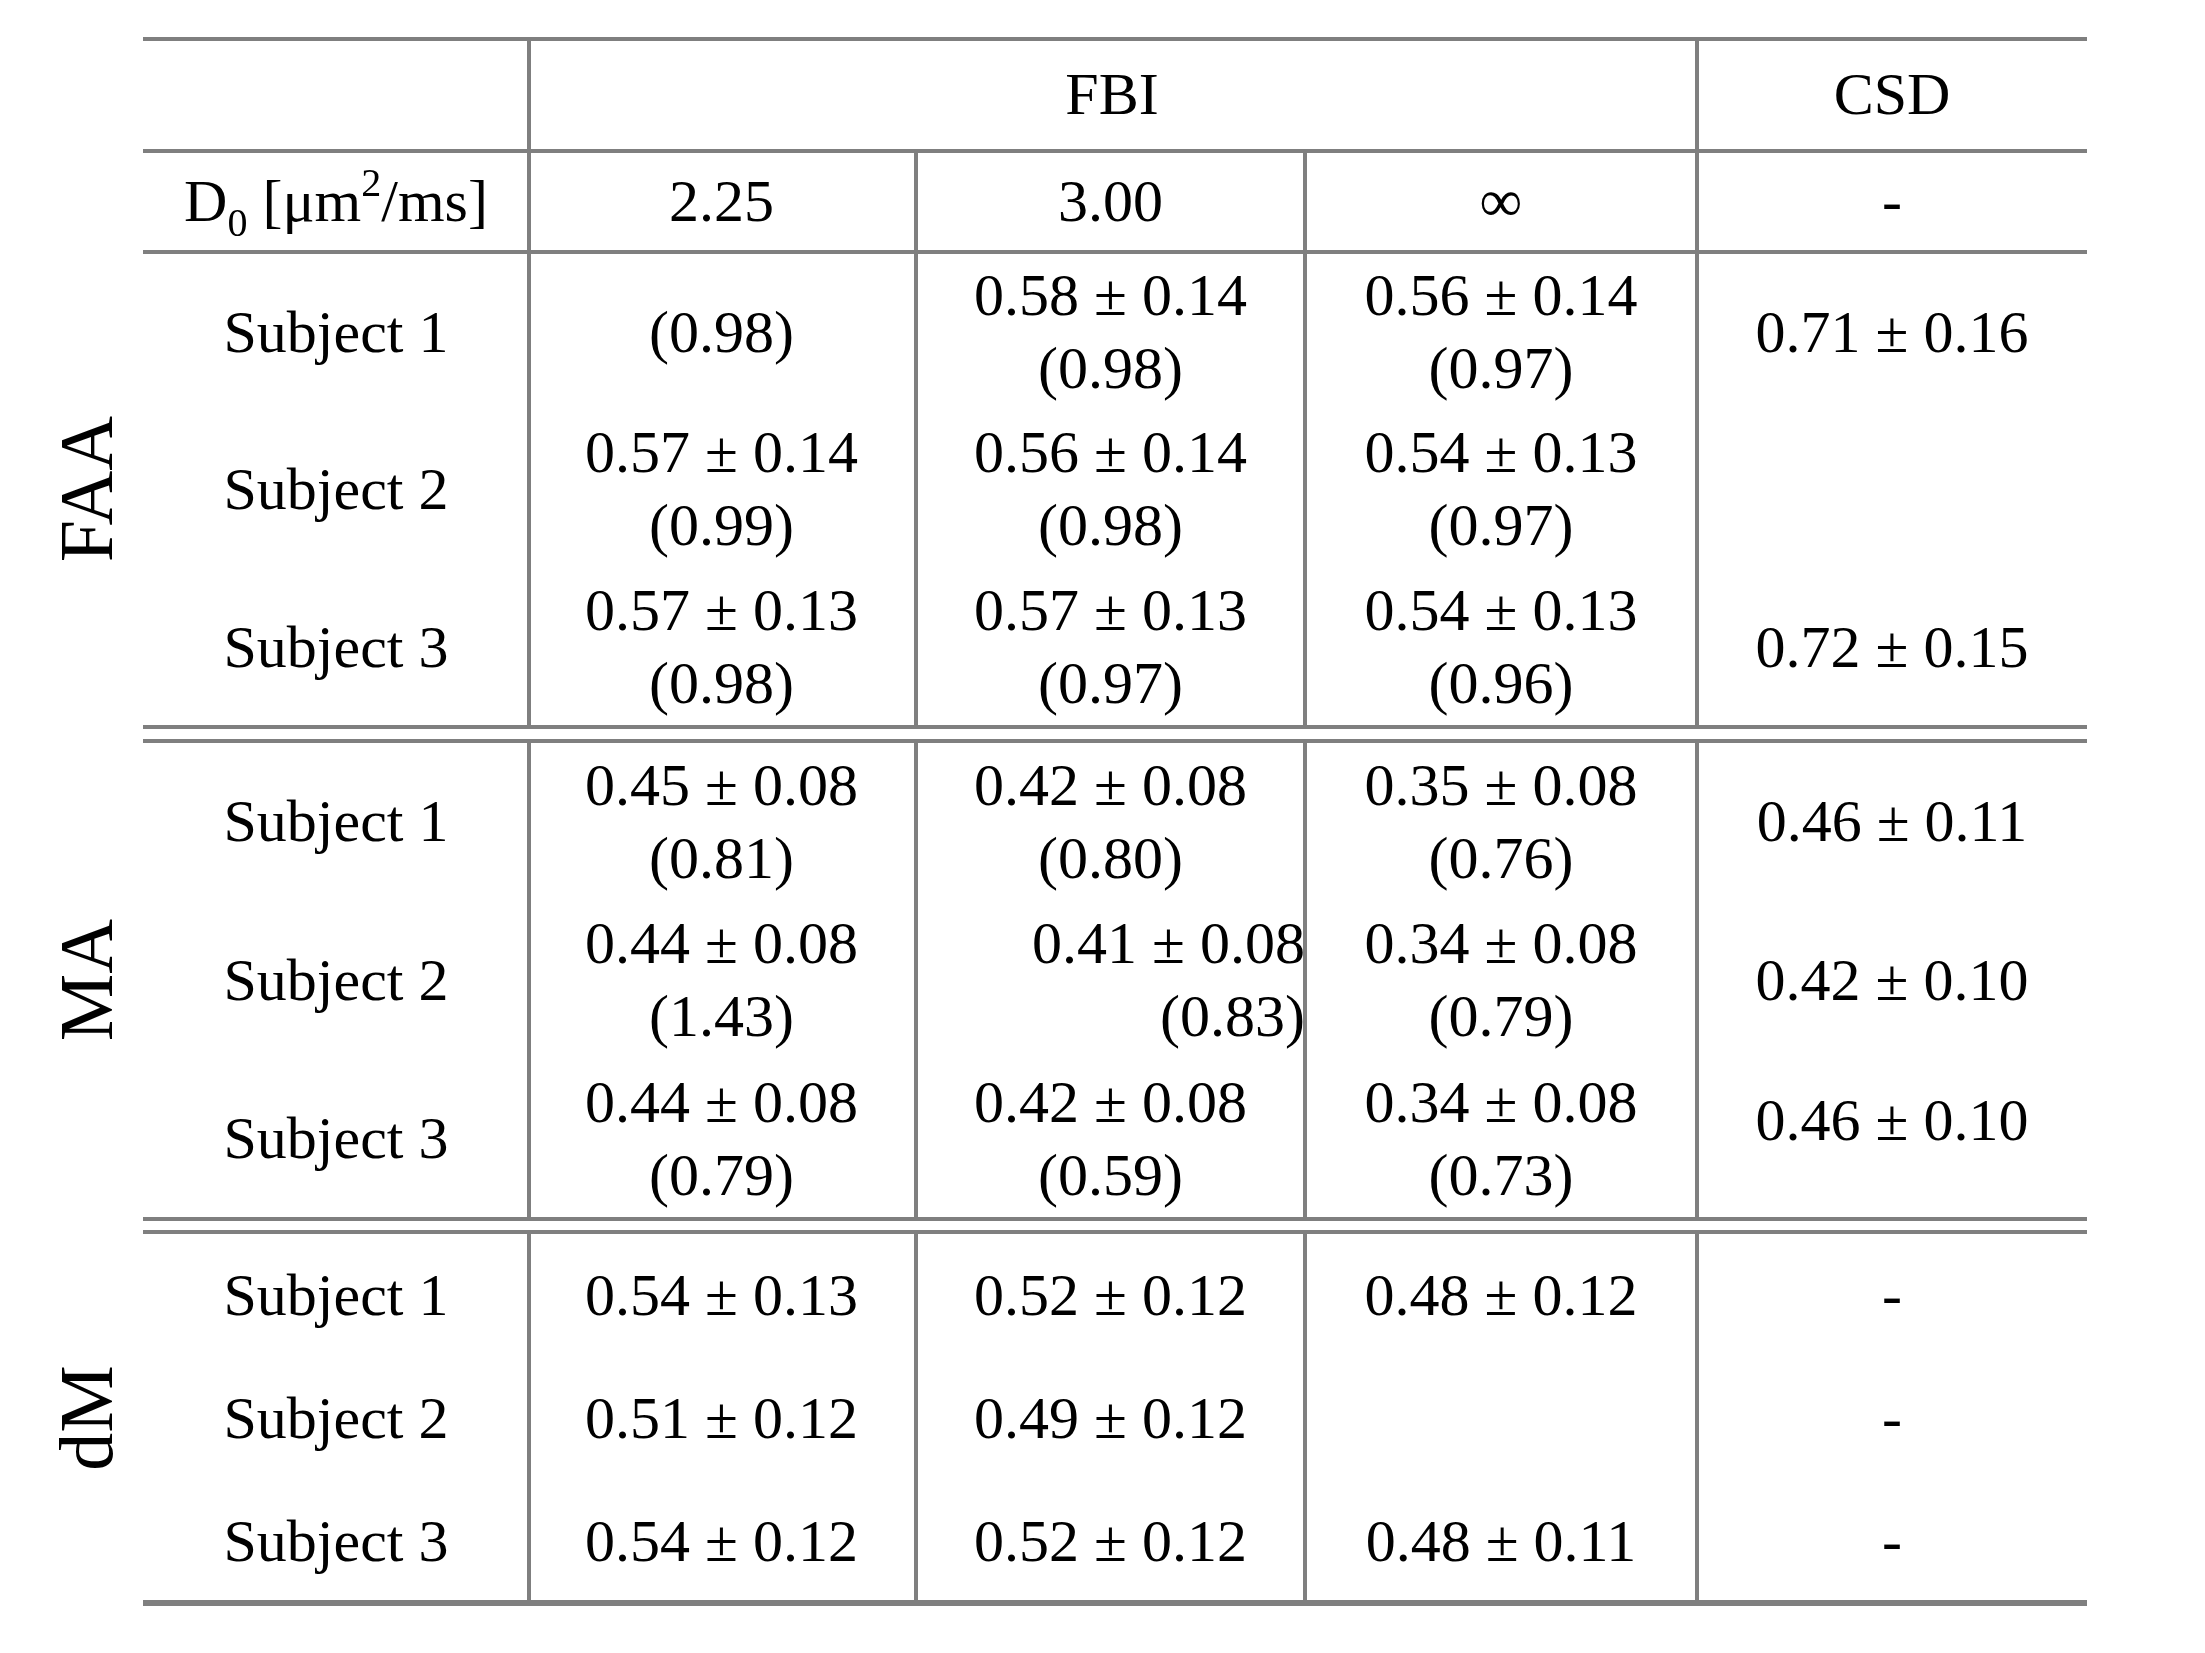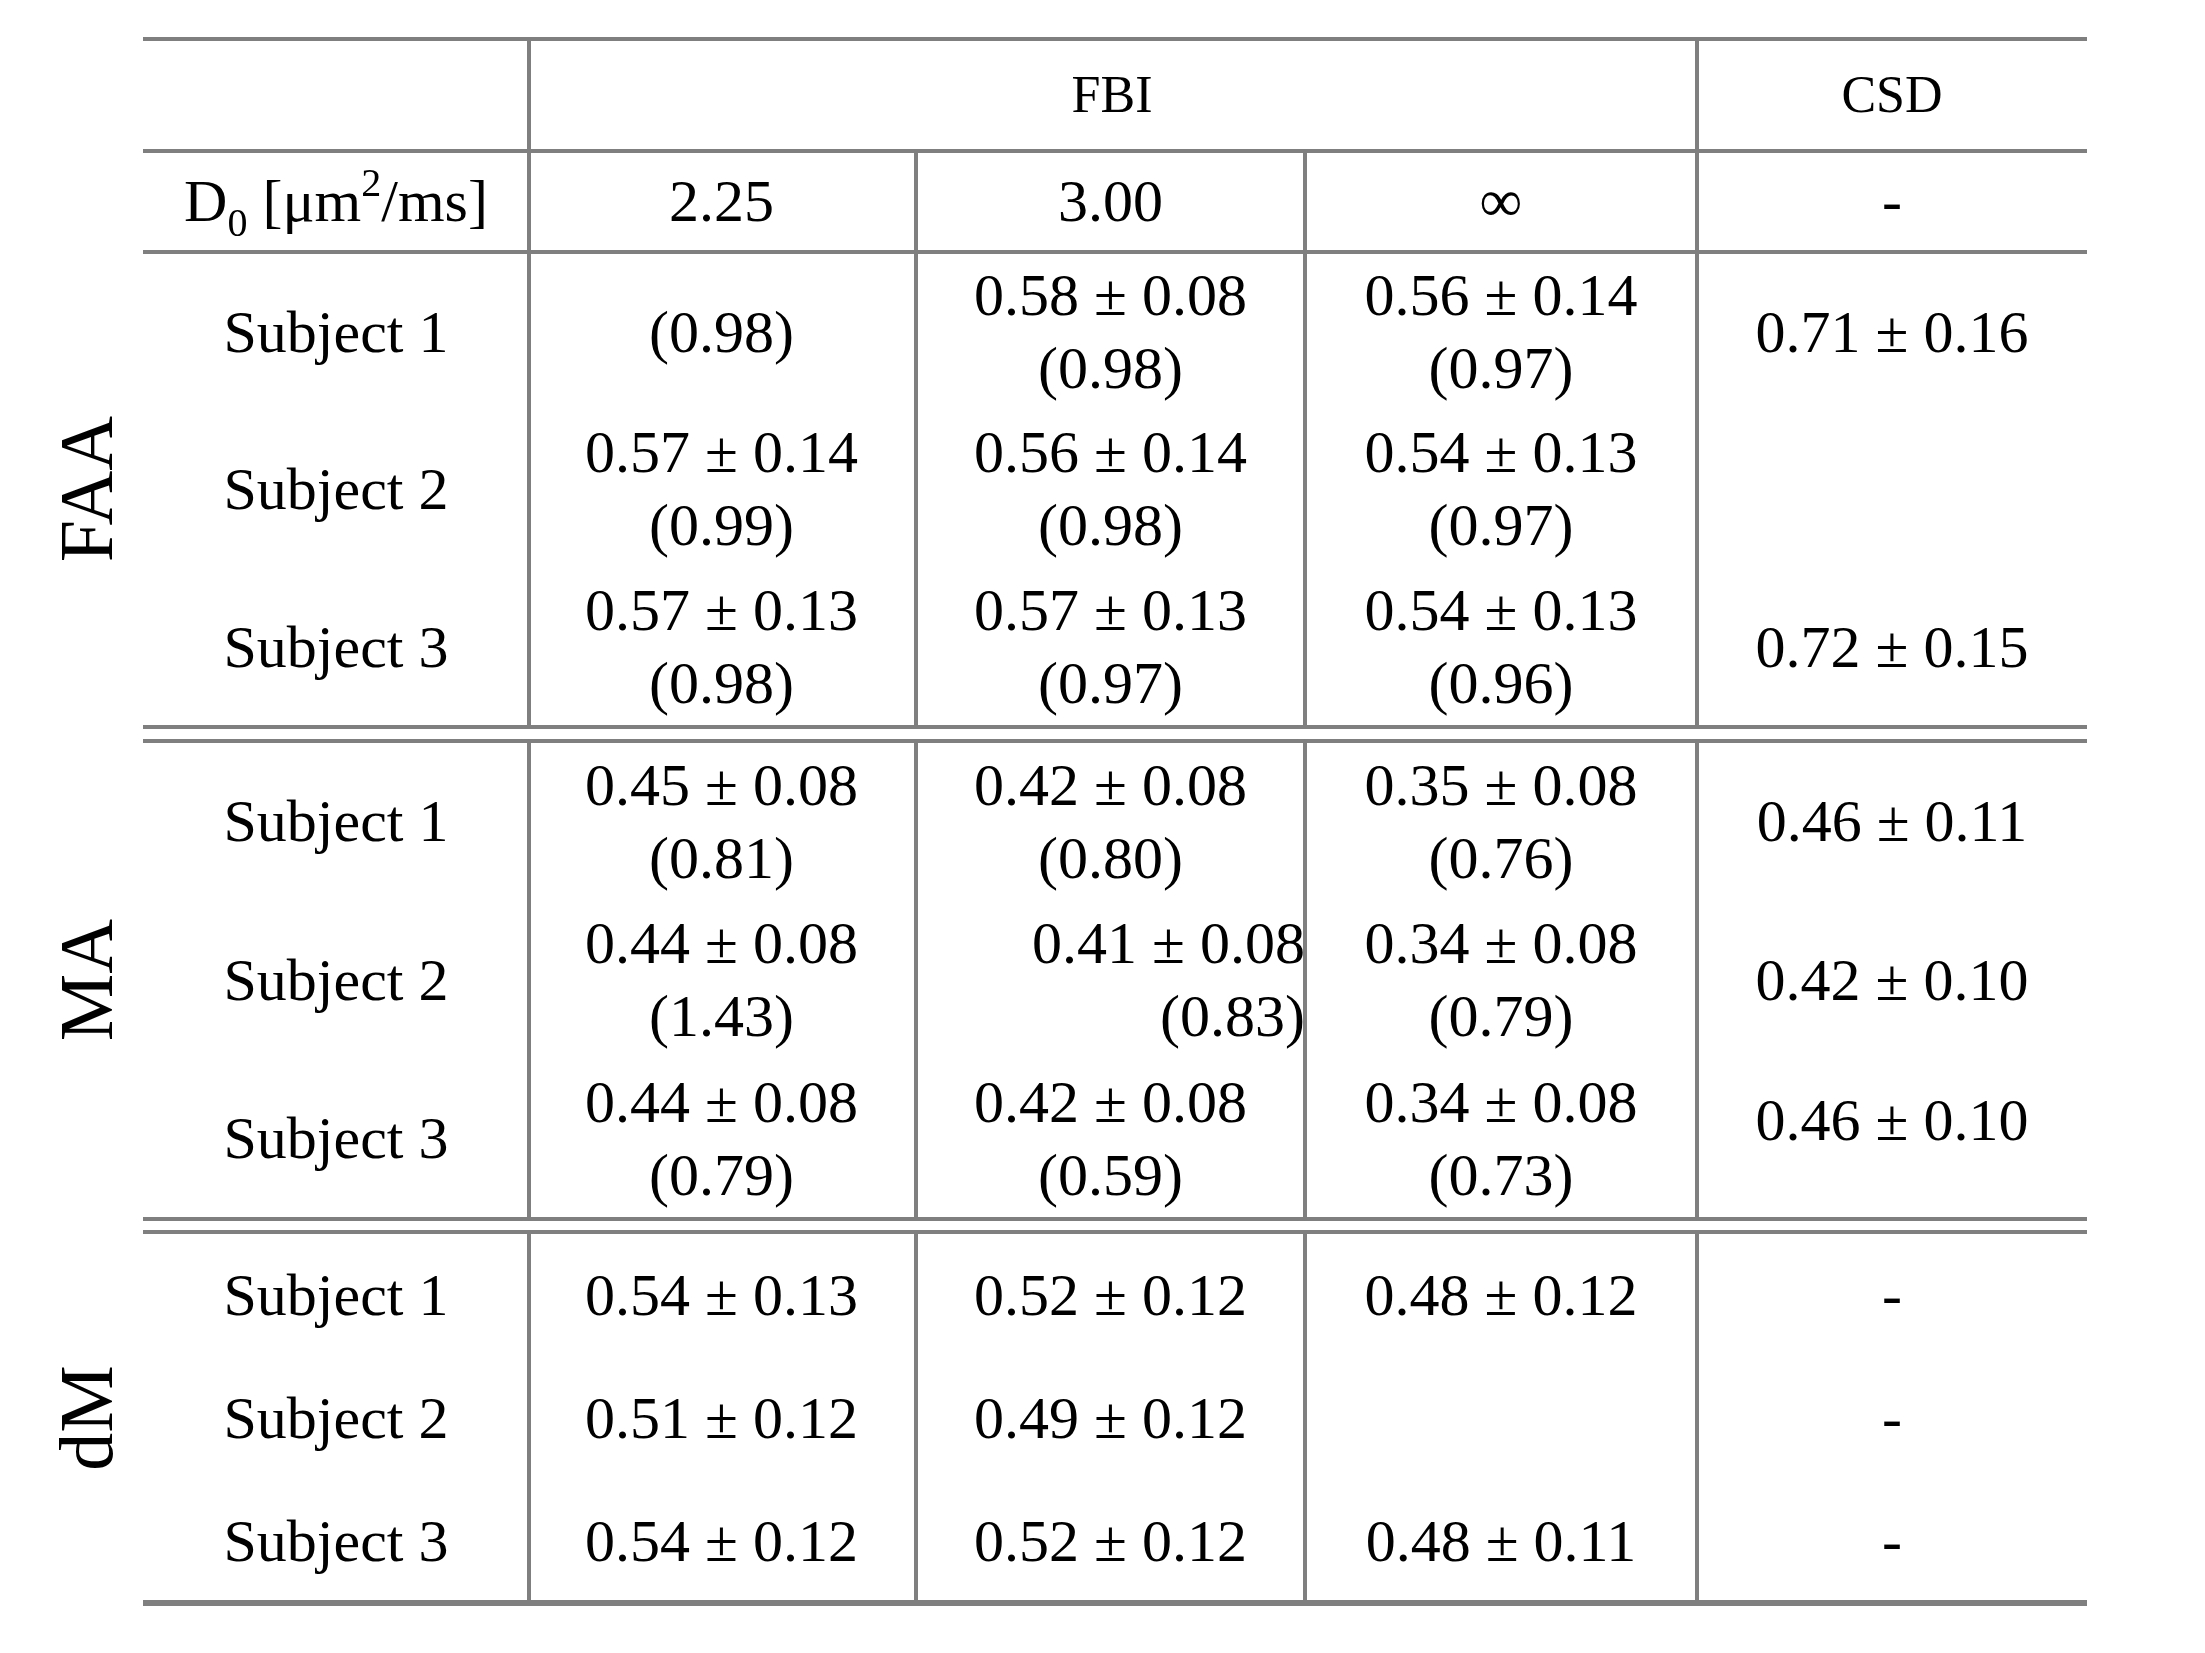--- a/index.html
+++ b/index.html
@@ -17,21 +17,21 @@
     position: absolute;
     display: flex;
     align-items: center;
     justify-content: center;
     text-align: center;
     font-size: 60px;
     line-height: 73px;
     white-space: nowrap;
   }
   .cell.two { flex-direction: column; }
-  .hdr { font-size: 52px; }
+  .hdr { font-size: 60px; }
   .rot {
     position: absolute;
     transform: translate(-50%, -50%) rotate(-90deg);
     font-size: 76px;
     white-space: nowrap;
   }
   sub.d0 { font-size: 40px; vertical-align: -15px; line-height: 0; }
   sup.d0 { font-size: 40px; vertical-align: 25px; line-height: 0; }
 </style>
 </head>
@@ -77,21 +77,21 @@
   <div class="cell" style="left:528px; top:150px; width:387px; height:102px;">2.25</div>
   <div class="cell" style="left:916px; top:150px; width:389px; height:102px;">3.00</div>
   <div class="cell" style="left:1305px; top:150px; width:392px; height:102px;">∞</div>
   <div class="cell" style="left:1697px; top:150px; width:390px; height:102px;">-</div>
 
   <div class="cell" style="left:143px; top:253px; width:386px; height:158px;">Subject 1</div>
   <div class="cell two" style="left:528px; top:253px; width:387px; height:158px;">
       <span>(0.98)</span>
     </div>
   <div class="cell two" style="left:916px; top:253px; width:389px; height:158px;">
-      <span>0.58 ± 0.08</span>
+      <span>0.58 ± 0.14</span>
       <span>(0.98)</span>
     </div>
   <div class="cell two" style="left:1305px; top:253px; width:392px; height:158px;">
       <span>0.56 ± 0.14</span>
       <span>(0.97)</span>
     </div>
   <div class="cell two" style="left:1697px; top:253px; width:390px; height:158px;">
       <span>0.71 ± 0.16</span>
     </div>
 

